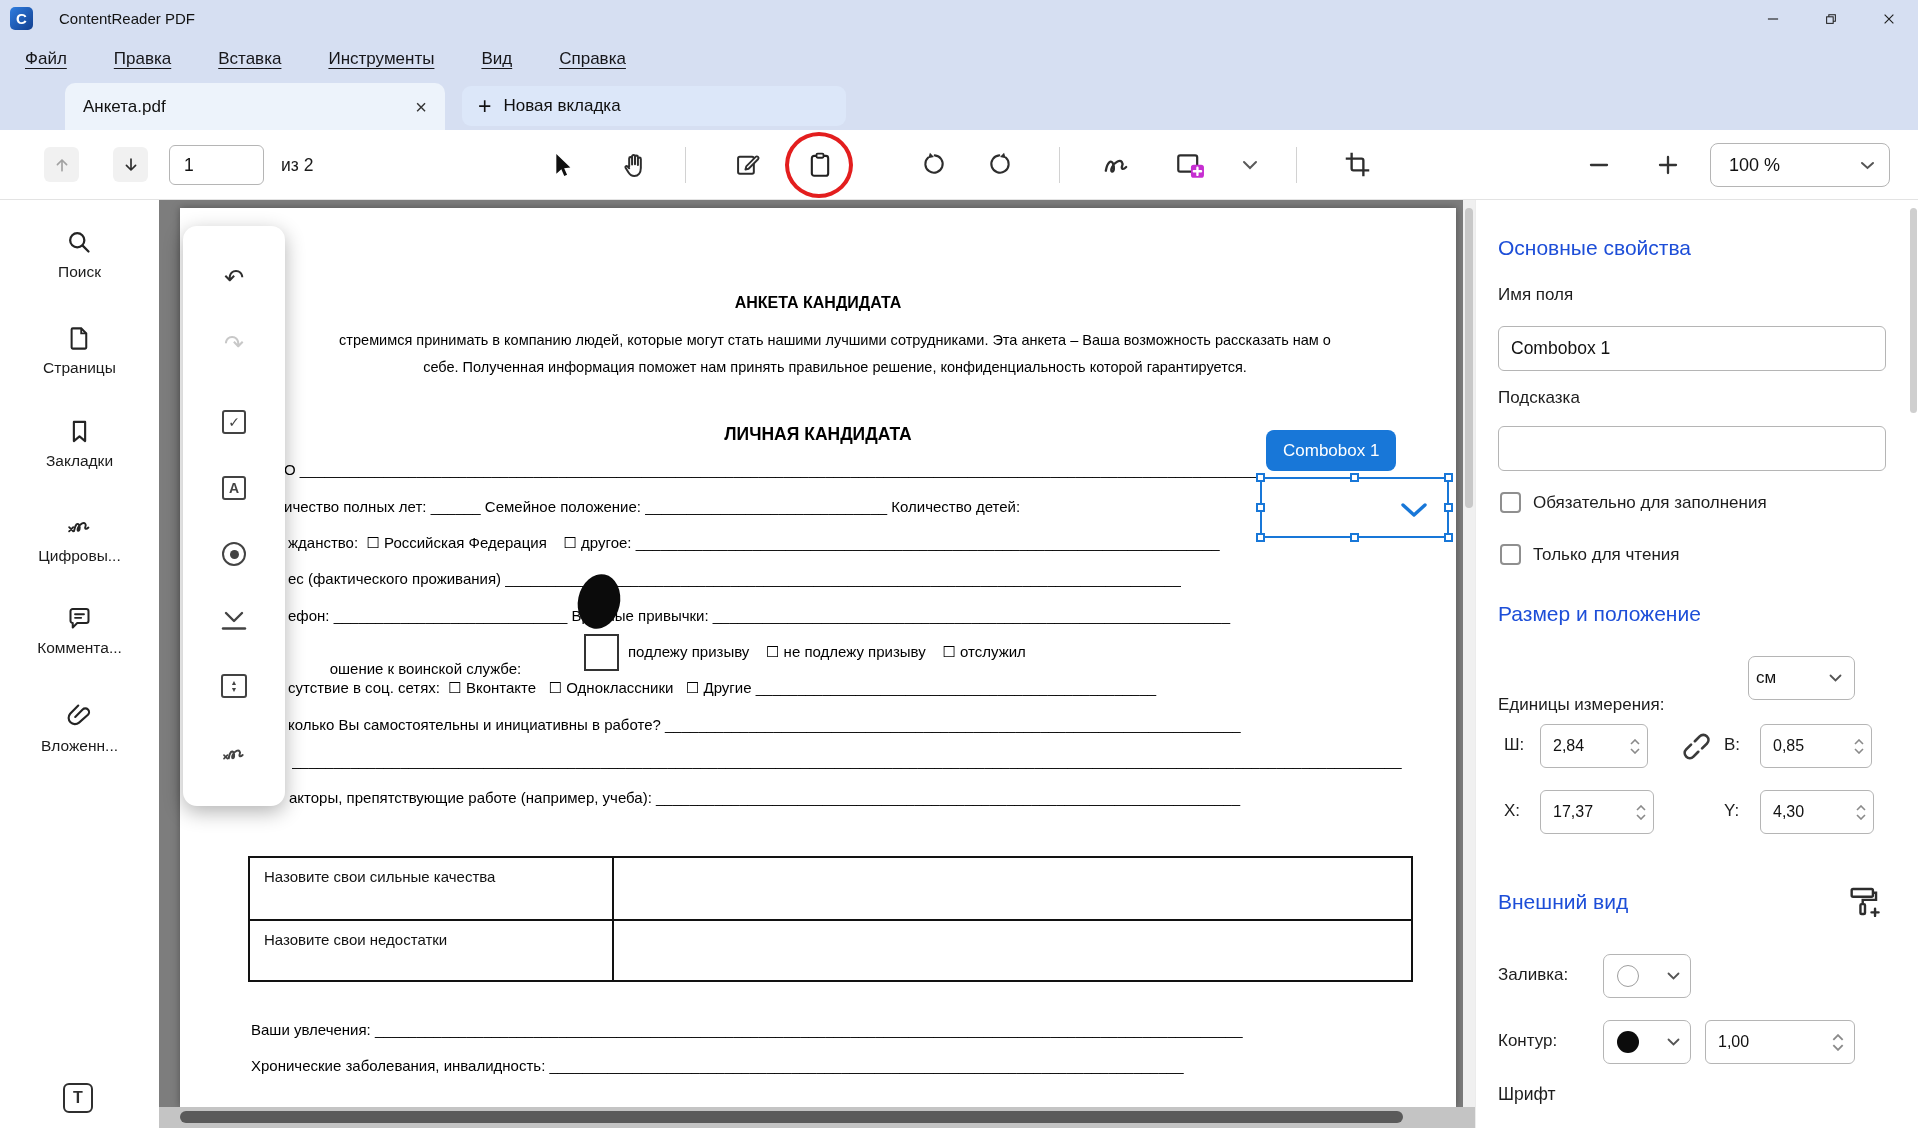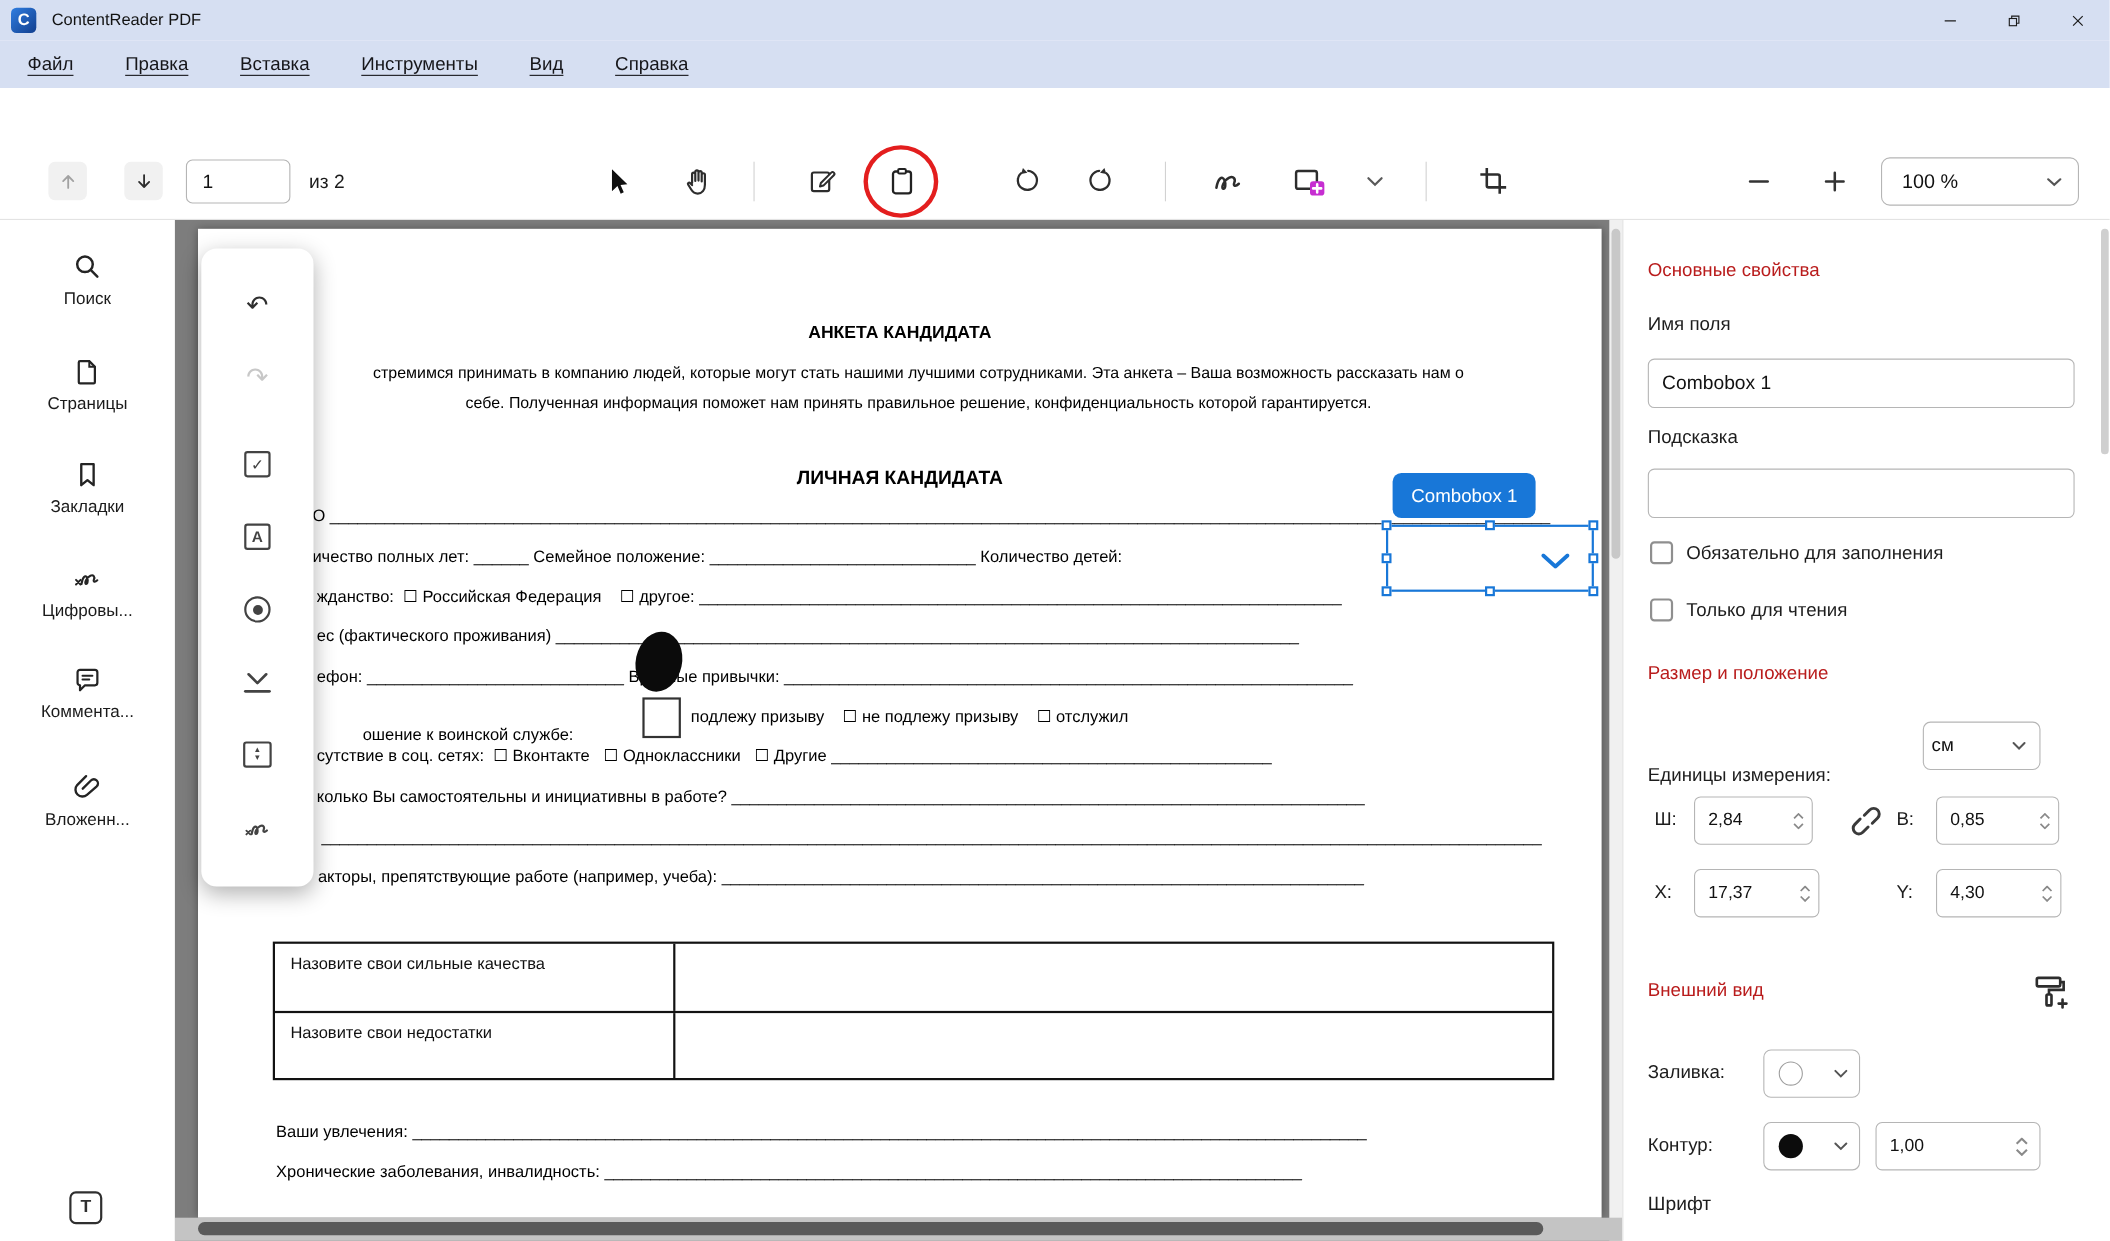--- a/index.html
+++ b/index.html
@@ -6,21 +6,21 @@
   html,body{width:1918px;height:1128px;overflow:hidden}
   body{font-family:"Liberation Sans","DejaVu Sans",sans-serif;background:#fff;color:#111}
   #app{position:relative;width:1918px;height:1128px}
   .abs{position:absolute}
   button{background:none;border:none;font-family:inherit;cursor:pointer;padding:0}
 
   
   .titlebar{position:absolute;left:0;top:0;width:1918px;height:37px;background:#d6dff2;display:flex;align-items:center}
   .app-icon{width:23px;height:23px;margin-left:10px;border-radius:5px;background:linear-gradient(135deg,#2f7de0,#123f8f);
             color:#fff;font-size:15px;font-weight:bold;display:flex;align-items:center;justify-content:center}
-  .app-title{margin-left:14px;font-size:15px;color:#121212}
+  .app-title{margin-left:26px;font-size:15px;color:#121212}
   .win-controls{position:absolute;right:0;top:0;height:37px;display:flex}
   .win-btn{width:58px;height:37px;display:flex;align-items:center;justify-content:center}
   .menubar{position:absolute;left:0;top:37px;width:1918px;height:43px;background:#d6dff2;display:flex;align-items:center;gap:47px;padding-left:25px}
   .menu-item{font-size:17px;color:#16161a;text-decoration:underline;text-underline-offset:4px;cursor:pointer}
   .tabrow{position:absolute;left:0;top:80px;width:1918px;height:50px;background:#d6dff2}
   .tab-active{position:absolute;left:65px;top:3px;width:380px;height:47px;background:#edf3fb;border-radius:10px 10px 0 0;
               display:flex;align-items:center;font-size:17px;padding:0 18px;color:#111}
   .tab-close{margin-left:auto;font-size:20px;color:#333;line-height:1;cursor:pointer}
   .tab-new{position:absolute;left:462px;top:6px;width:384px;height:40px;background:#dce7f9;border-radius:9px;
            display:flex;align-items:center;font-size:17px;padding:0 16px;gap:12px;color:#111;cursor:pointer}
@@ -81,21 +81,21 @@
   .hdl{position:absolute;width:9px;height:9px;background:#fff;border:2px solid #1877d8}
 
   
   .vscroll-doc{position:absolute;left:1304px;top:0;width:12px;height:928px;background:#f0f0f0}
   .vscroll-doc .thumb{position:absolute;left:2px;top:8px;width:8px;height:300px;background:#c8c8c8;border-radius:4px}
   .hscroll{position:absolute;left:0;top:907px;width:1316px;height:21px;background:#c4c4c4}
   .hscroll .thumb{position:absolute;left:21px;top:4px;width:1223px;height:12px;background:#5a5a5a;border-radius:6px}
 
   
   .rightpanel{position:absolute;left:1475px;top:0;width:443px;height:928px;background:#fff;border-left:1px solid #ececec}
-  .rp-h{position:absolute;left:22px;font-size:17px;color:#b91c1c}
+  .rp-h{position:absolute;left:22px;font-size:21px;color:#1d4ed8}
   .rp-lbl{position:absolute;font-size:17px;color:#1d1d1d}
   .rp-input{position:absolute;left:22px;width:388px;height:45px;border:1px solid #b5b5b5;border-radius:6px;font-size:17.5px;
             padding-left:12px;color:#111;background:#fff}
   .rp-chkbox{position:absolute;left:24px;width:21px;height:21px;border:2px solid #8f8f8f;border-radius:4px;background:#fff;cursor:pointer}
   .rp-select{position:absolute;height:44px;border:1px solid #b5b5b5;border-radius:7px;background:#fff;display:flex;align-items:center;
              font-size:17px;cursor:pointer}
   .numbox{position:absolute;height:44px;border:1px solid #b5b5b5;border-radius:6px;background:#fff;display:flex;align-items:center;cursor:text}
   .numbox .val{font-size:16px;padding-left:12px}
   .spin{margin-left:auto;margin-right:7px;display:flex;flex-direction:column;gap:3px;cursor:pointer}
   .swatch{width:22px;height:22px;border-radius:50%;margin-left:13px}
@@ -133,20 +133,30 @@
 
   <nav class="menubar">
     <span class="menu-item">Файл</span>
     <span class="menu-item">Правка</span>
     <span class="menu-item">Вставка</span>
     <span class="menu-item">Инструменты</span>
     <span class="menu-item">Вид</span>
     <span class="menu-item">Справка</span>
   </nav>
 
+  <div class="tabrow">
+    <div class="tab-active">
+      <span>Анкета.pdf</span>
+      <span class="tab-close">×</span>
+    </div>
+    <div class="tab-new">
+      <span class="tab-plus">+</span>
+      <span>Новая вкладка</span>
+    </div>
+  </div>
 
   <div class="toolbar">
     <button class="tb-btn tb-flat" style="left:44px">
       <svg width="20" height="20" viewBox="0 0 24 24">
           <path d="M12 19 V6 M6.5 11.5 L12 6 L17.5 11.5" fill="none" stroke="#a2a2a2" stroke-width="2" stroke-linecap="round" stroke-linejoin="round"></path>
         </svg>
     </button>
     <button class="tb-btn tb-flat" style="left:113px">
       <svg width="20" height="20" viewBox="0 0 24 24">
           <path d="M12 5 V18 M6.5 12.5 L12 18 L17.5 12.5" fill="none" stroke="#2d2d2d" stroke-width="2" stroke-linecap="round" stroke-linejoin="round"></path>

